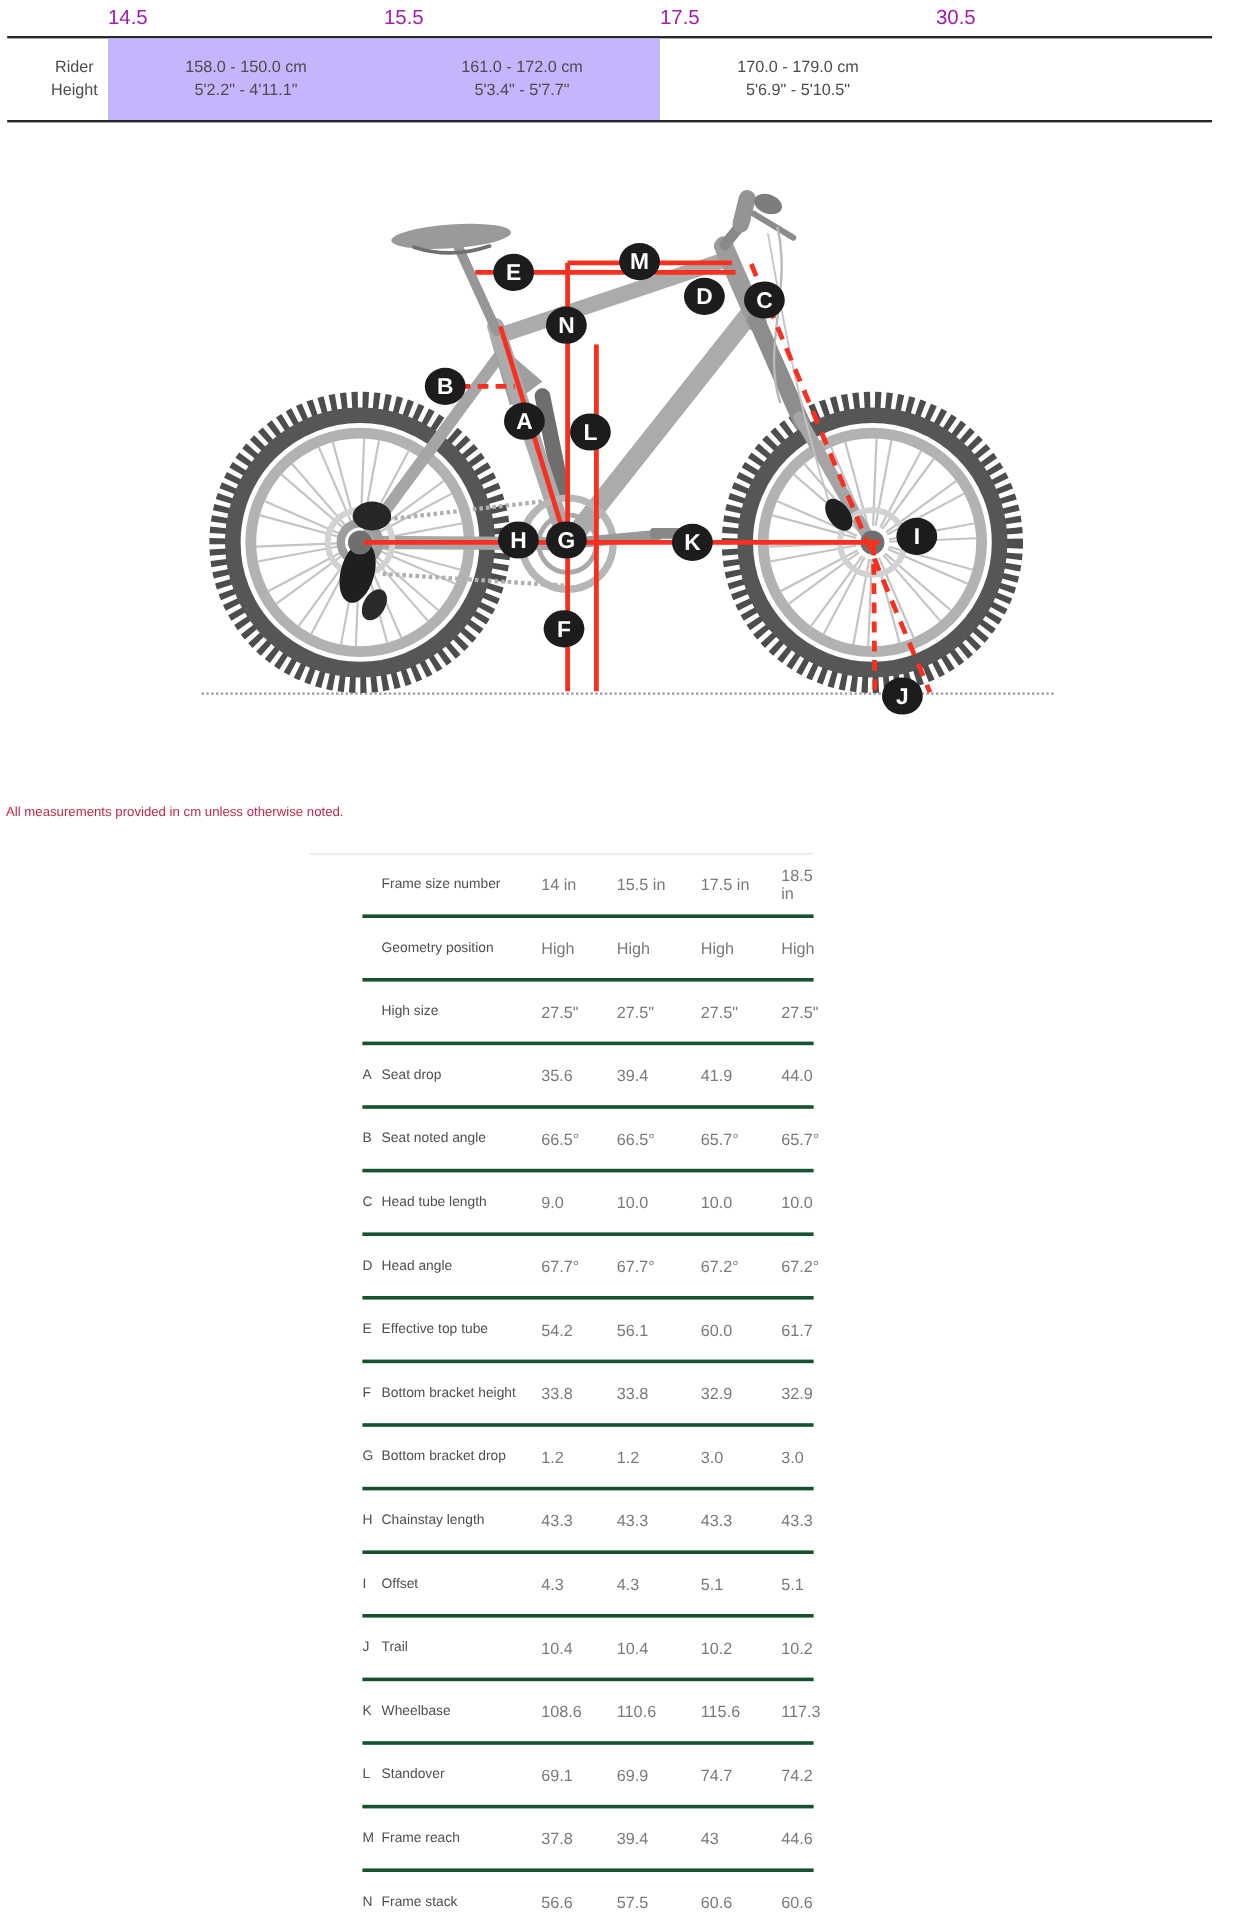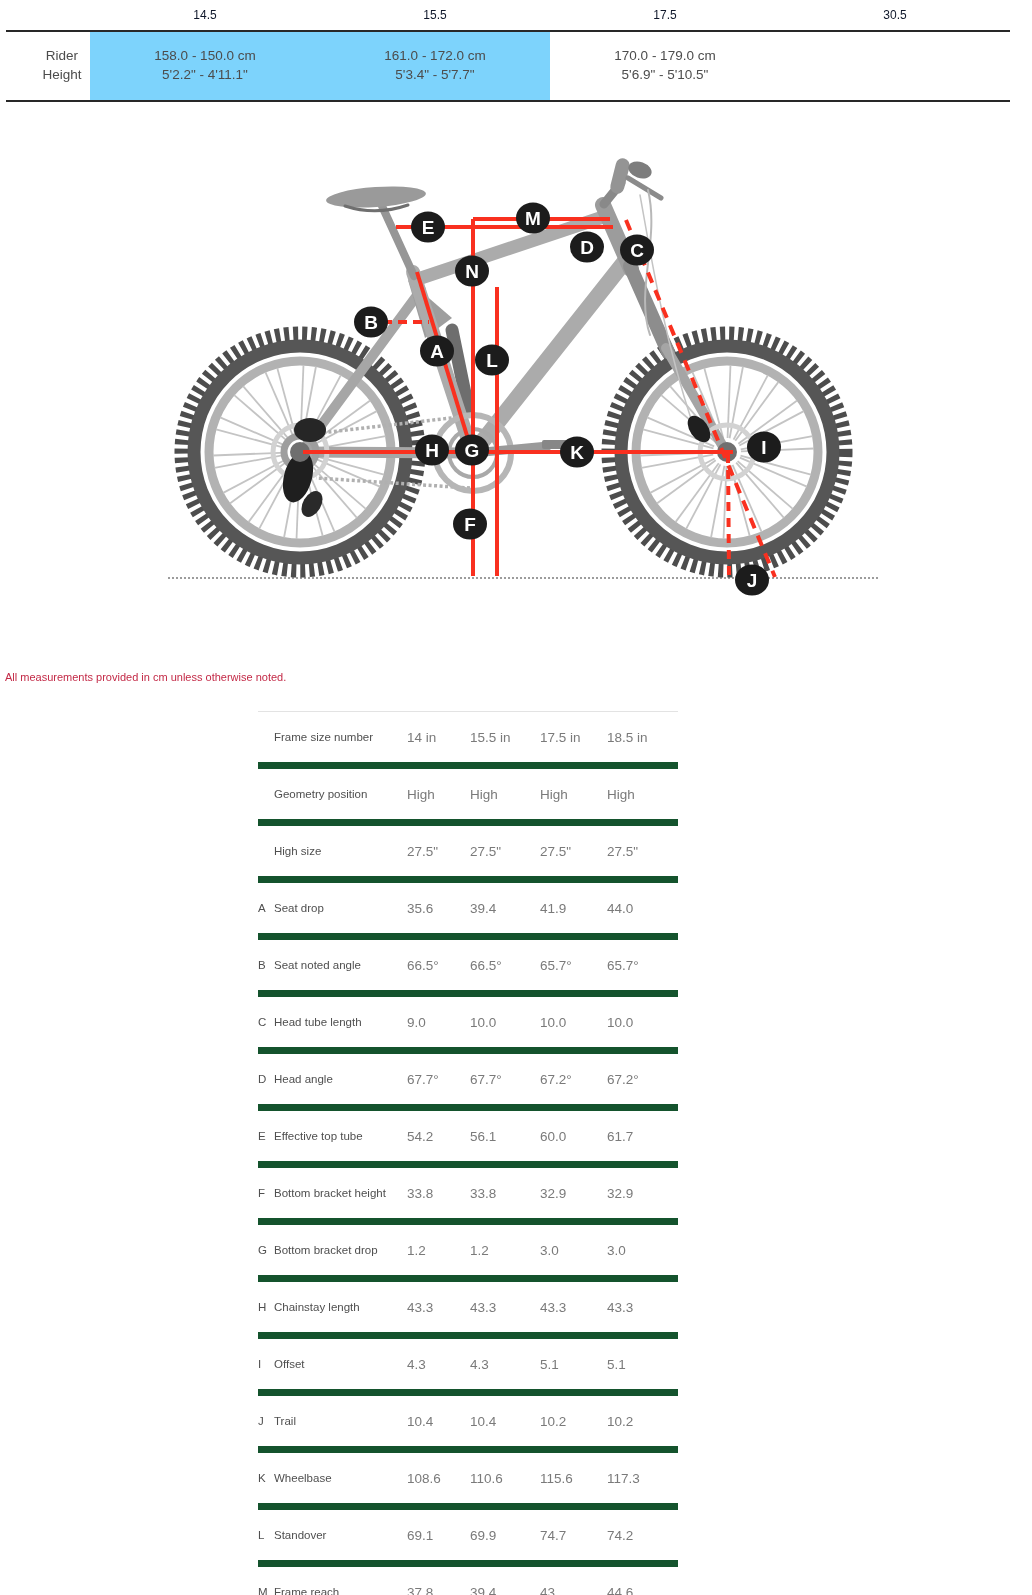--- a/index.html
+++ b/index.html
@@ -3,35 +3,35 @@
 <meta charset="utf-8">
 <style>
   html,body{margin:0;padding:0;}
   body{
     width:1032px;height:1595px;position:relative;background:#ffffff;
     font-family:"Liberation Sans",sans-serif;color:#3a3a3a;overflow:hidden;
   }
   
   .size-table{position:absolute;top:0;left:6px;width:1004px;}
   .size-head{display:grid;grid-template-columns:84px repeat(4,230px);height:30px;align-items:center;}
-  .size-head .h{font-size:12px;color:#0f172a;text-align:center;}
+  .size-head .h{font-size:17px;color:#a21caf;text-align:left;}
   .size-body{display:grid;grid-template-columns:84px repeat(4,230px);
     border-top:2px solid #282828;border-bottom:2px solid #282828;}
   .size-body .rowlabel{padding:14px 0 0 28px;text-align:center;font-size:13.5px;line-height:19px;color:#4c4c4c;}
   .size-body .cell{padding:14px 0 16px;text-align:center;font-size:13.5px;line-height:19px;color:#4c4c4c;}
-  .size-body .cell.shaded{background:#7dd3fc;}
+  .size-body .cell.shaded{background:#c4b5fd;}
   
   #diagram{position:absolute;top:130px;left:0;}
   #diagram text{font-family:"Liberation Sans",sans-serif;font-weight:bold;}
   
   .note{position:absolute;top:671px;left:5px;font-size:11px;color:#c32946;}
   
   .geo{position:absolute;top:711px;left:258px;width:420px;border-top:1px solid #e3e3e3;}
   .geo-row{display:grid;grid-template-columns:16px 133px 63px 70px 67px auto;
-    align-items:center;height:50px;border-bottom:7px solid #14532d;}
+    align-items:center;height:50px;border-bottom:3px solid #14532d;margin-left:44px;}
   .geo-row .lt{font-size:11.5px;color:#4f4f4f;}
   .geo-row .lb{font-size:11.5px;color:#4f4f4f;}
   .geo-row .v{font-size:13.5px;color:#7a7a7a;}
 </style>
 </head>
 <body>
 
 <div class="size-table">
   <div class="size-head" id="size-head">
     <div class="h"></div>

